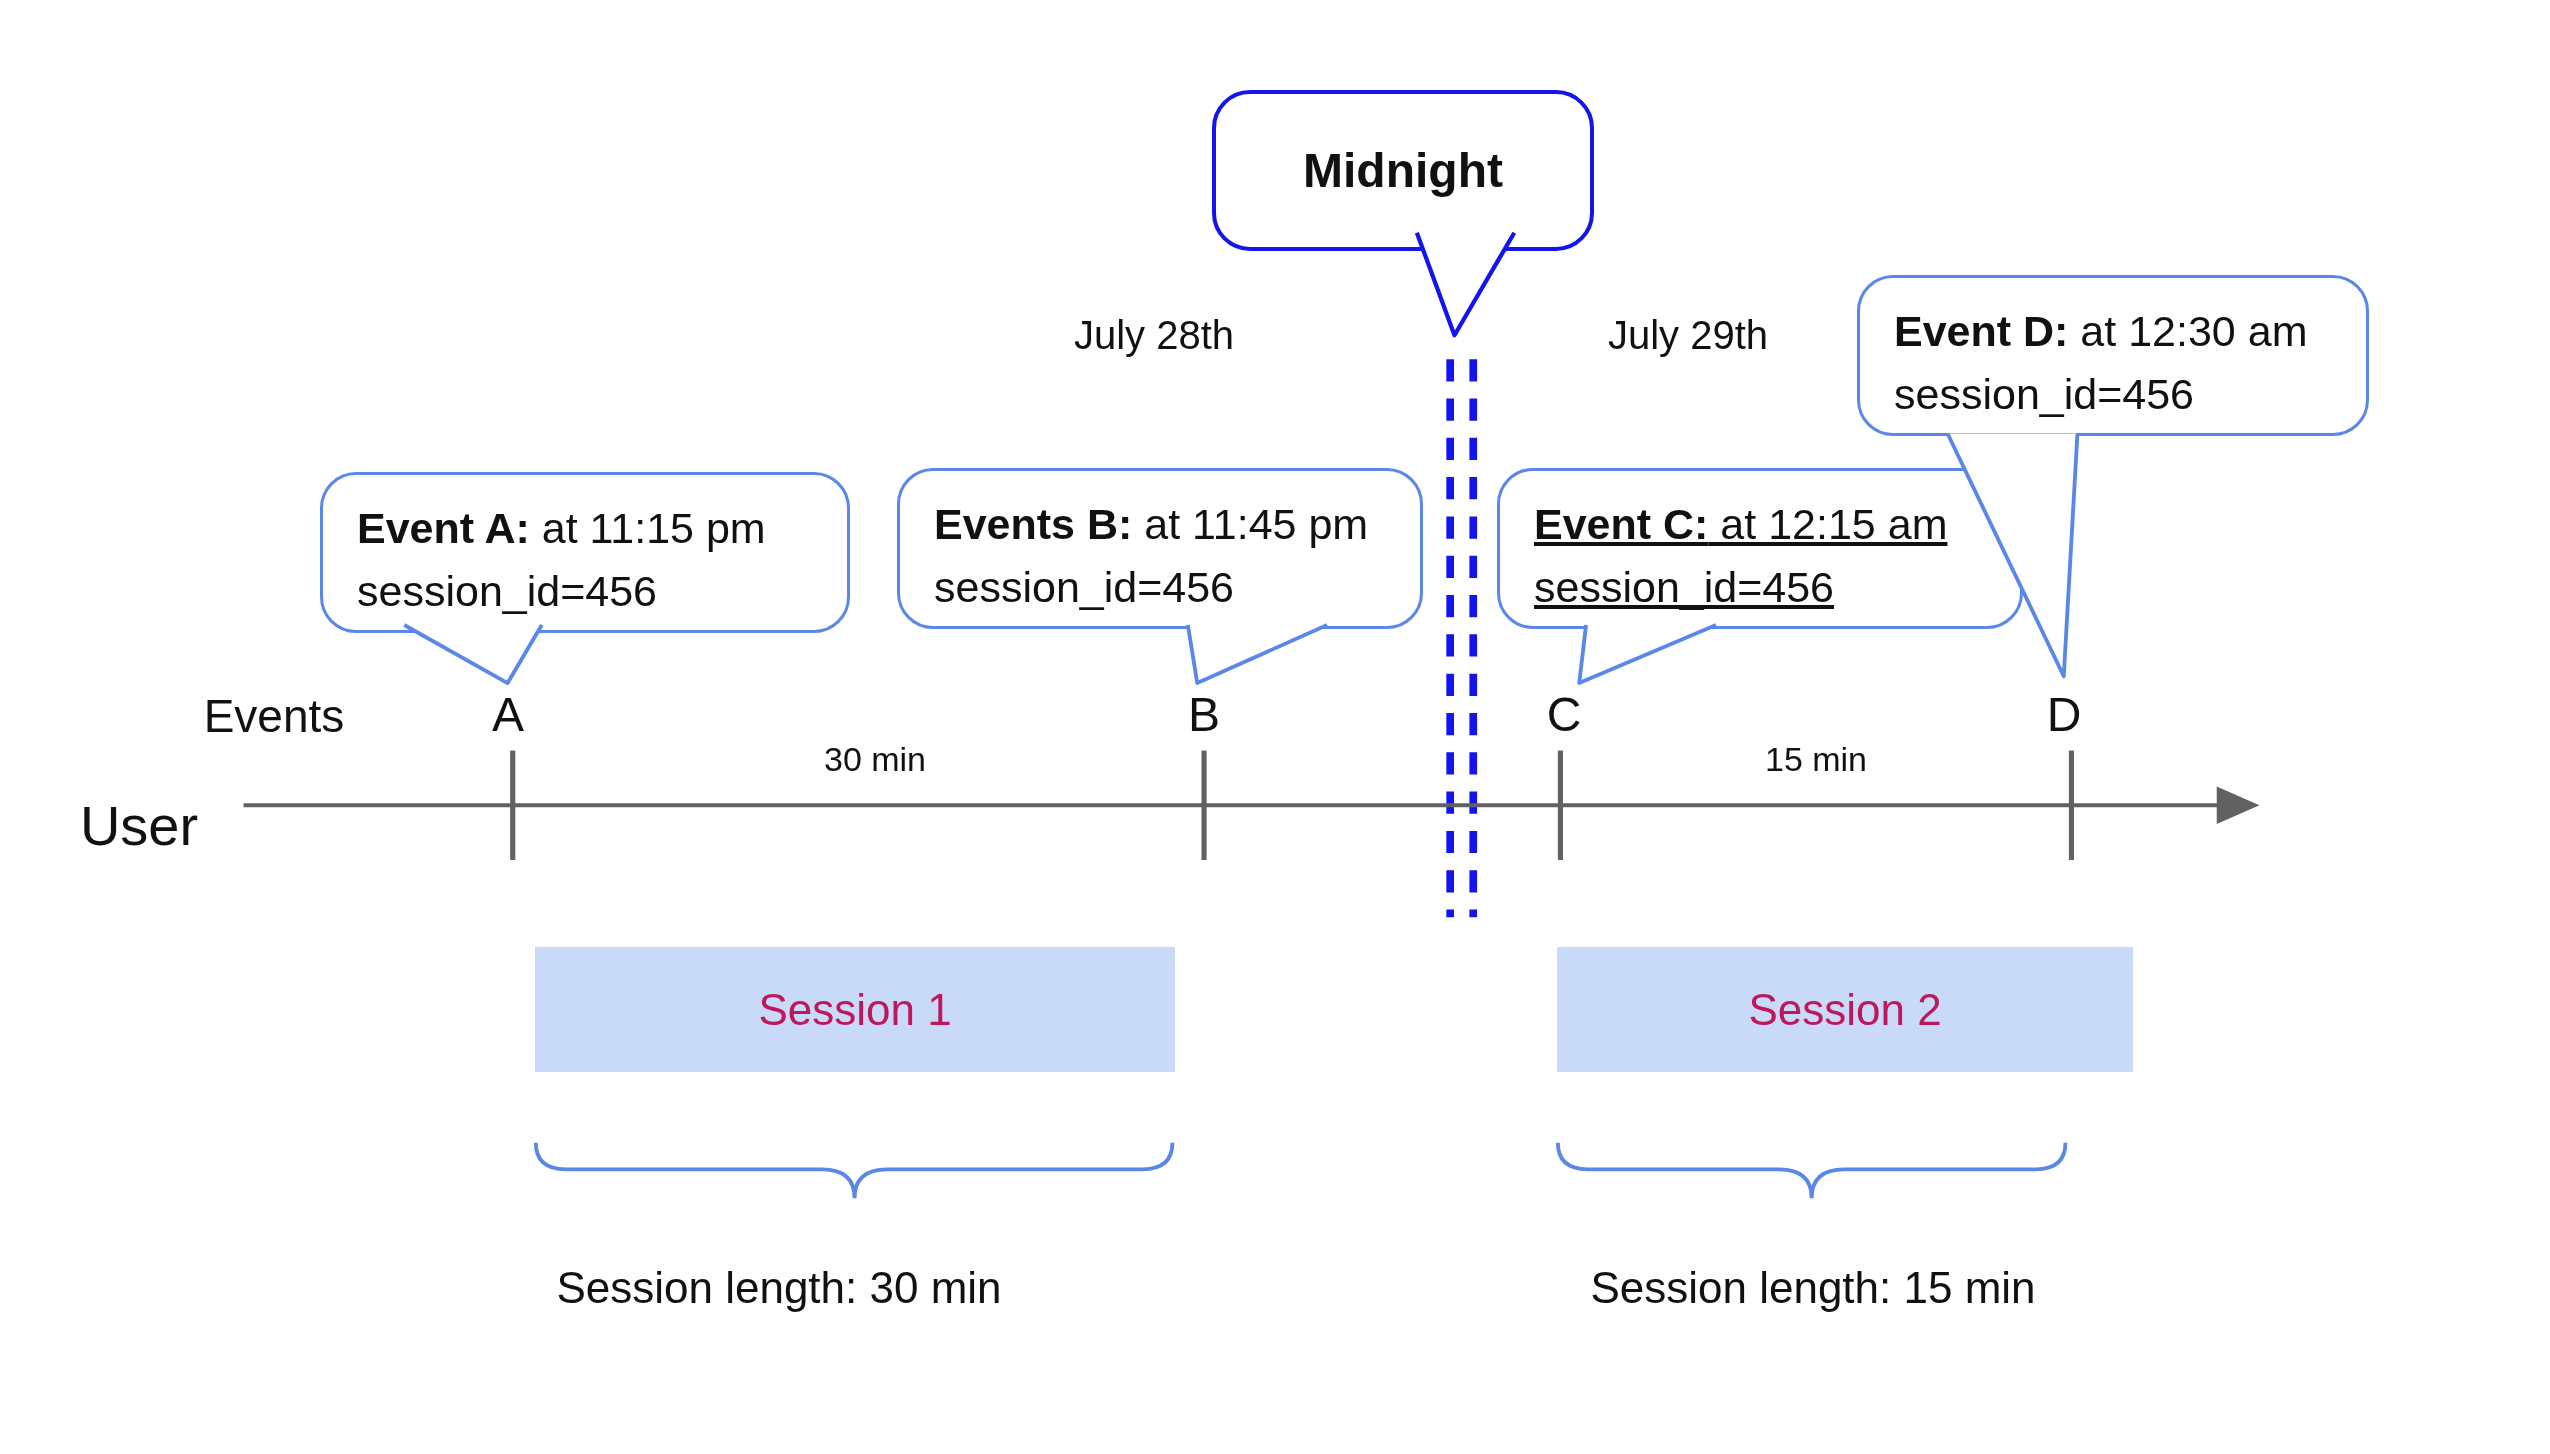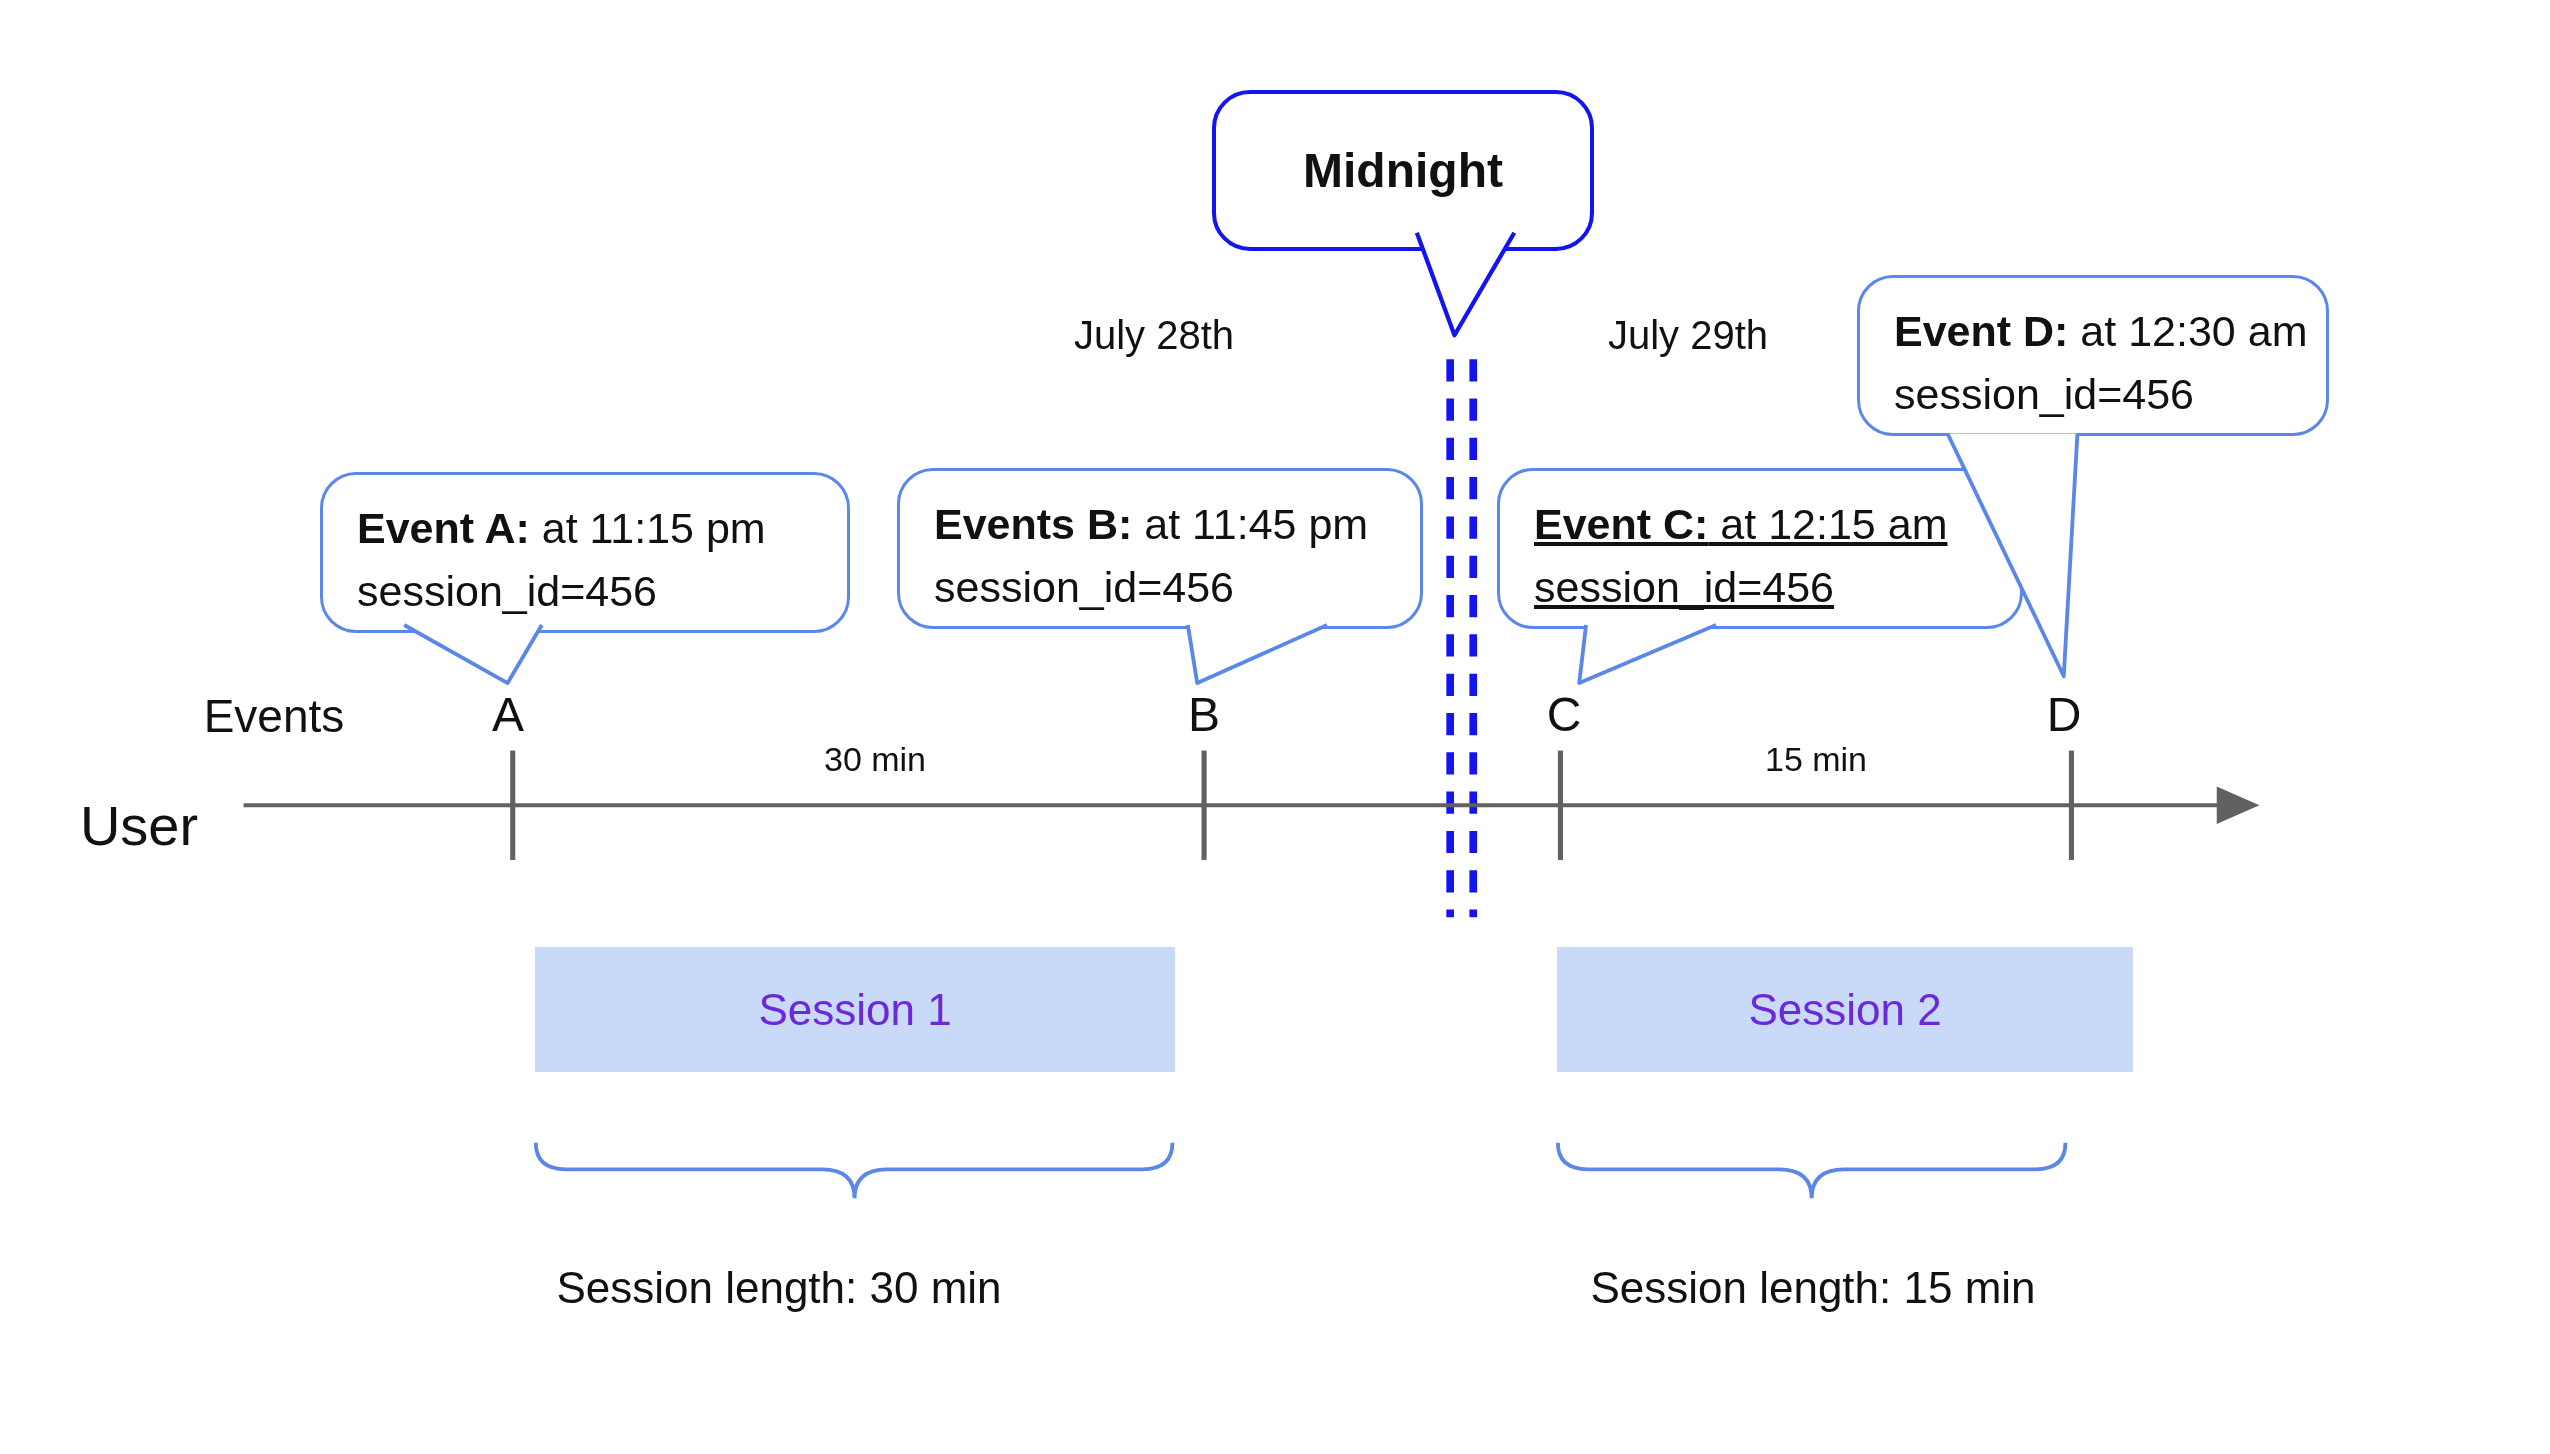--- a/index.html
+++ b/index.html
@@ -19,21 +19,21 @@
     box-sizing:border-box;font-size:48px;font-weight:bold;
     display:flex;align-items:center;justify-content:center;white-space:nowrap;margin-top:11px;
   }
   .date-label{position:absolute;font-size:40px;transform:translateX(-50%);white-space:nowrap;margin-left:30px;}
   .tick-label{position:absolute;font-size:48px;transform:translateX(-50%);white-space:nowrap;}
   .events-label{position:absolute;font-size:46px;transform:translateX(-50%);white-space:nowrap;}
   .user-label{position:absolute;font-size:56px;transform:translateX(-50%);white-space:nowrap;}
   .min-label{position:absolute;font-size:34px;transform:translateX(-50%);white-space:nowrap;}
   .session-box{
     position:absolute;background:#c9daf8;display:flex;align-items:center;justify-content:center;
-    font-size:44px;color:#6d28d9;
+    font-size:44px;color:#be185d;
   }
   .len-label{position:absolute;font-size:44px;transform:translateX(-50%);white-space:nowrap;}
   svg.overlay{position:absolute;left:0;top:0;width:2550px;height:1455px;pointer-events:none;}
 </style>
 </head>
 <body>
 
 <div class="canvas">
 
   <svg class="overlay" viewBox="0 0 2984 1702" width="2550" height="1455">
@@ -65,21 +65,21 @@
   <div class="callout" style="left:897px;top:468px;width:526px;height:161px;">
     <div><span class="b">Events B:</span><span> at 11:45 pm</span></div>
     <div>session_id=456</div>
   </div>
 
   <div class="callout" style="left:1497px;top:468px;width:526px;height:161px;text-decoration:underline;">
     <div><span class="b">Event C:</span><span> at 12:15 am</span></div>
     <div>session_id=456</div>
   </div>
 
-  <div class="callout" style="left:1857px;top:275px;width:472px;height:161px;">
+  <div class="callout" style="left:1857px;top:275px;width:512px;height:161px;">
     <div><span class="b">Event D:</span><span> at 12:30 am</span></div>
     <div>session_id=456</div>
   </div>
 
   <svg class="overlay" viewBox="0 0 2984 1702" width="2550" height="1455">
     <path d="M1658,272 L1702,392 L1772,272" fill="#ffffff" stroke="#1414ee" stroke-width="5" stroke-linejoin="round"></path>
     <path d="M473,731 L594,799 L634,731" fill="#ffffff" stroke="#5a87e8" stroke-width="4.5" stroke-linejoin="round"></path>
     <path d="M1390,731 L1401,799 L1553,731" fill="#ffffff" stroke="#5a87e8" stroke-width="4.5" stroke-linejoin="round"></path>
     <path d="M1856,731 L1848,799 L2008,731" fill="#ffffff" stroke="#5a87e8" stroke-width="4.5" stroke-linejoin="round"></path>
     <path d="M2279,507 L2415,791 L2431,507" fill="#ffffff" stroke="#5a87e8" stroke-width="4.5" stroke-linejoin="round"></path>

